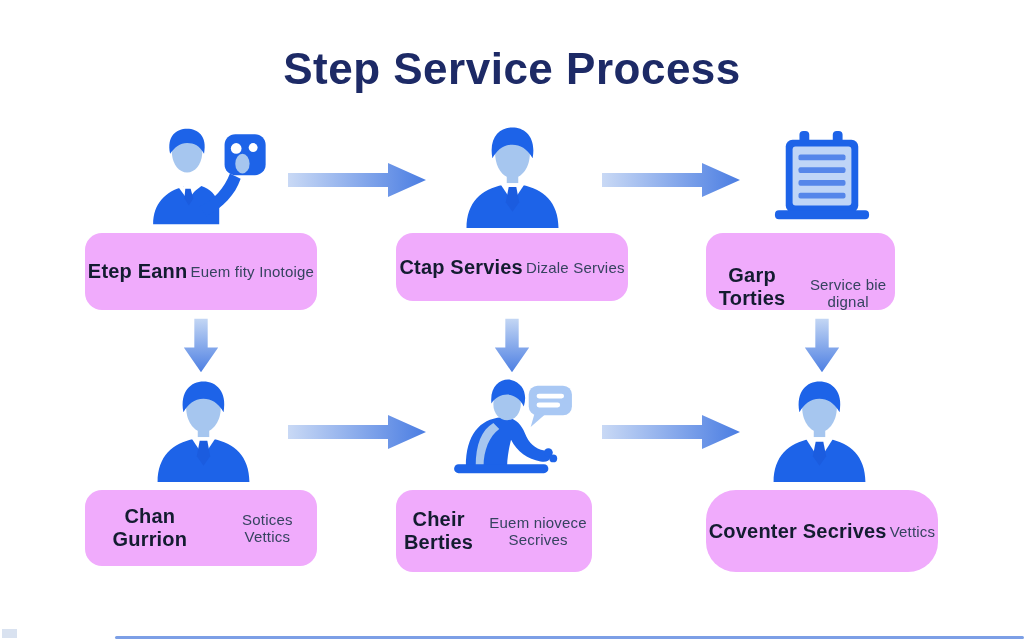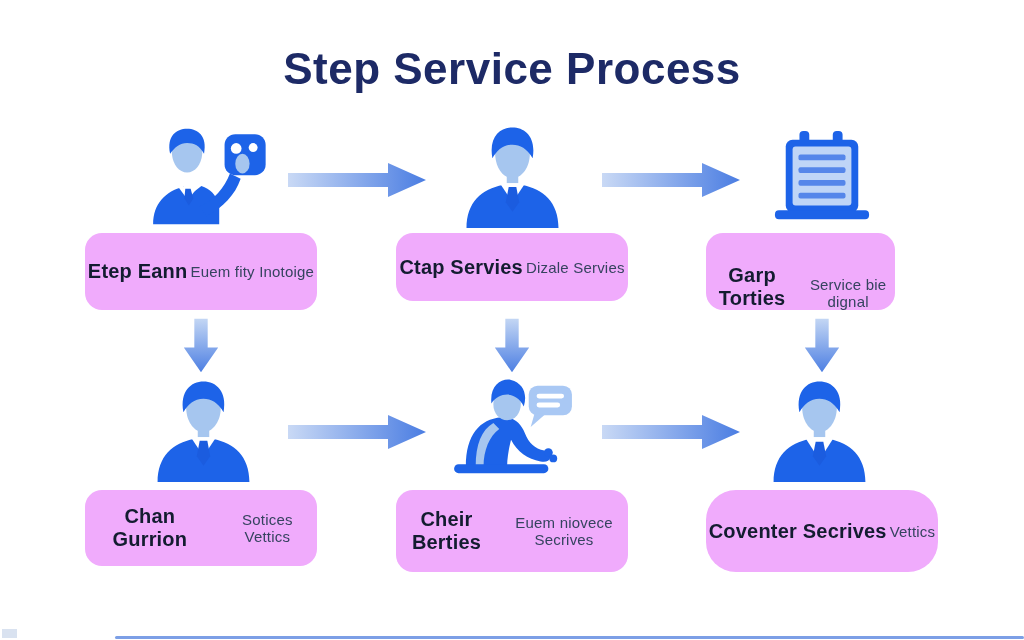--- a/index.html
+++ b/index.html
@@ -223,21 +223,21 @@
   <div class="h-arrow" style="left:602px; top:410px;">
     <svg width="140" height="44" viewBox="0 0 140 44">
       <path d="M0 15 H100 V5 L138 22 L100 39 V29 H0 Z" fill="url(#hgrad)"></path>
     </svg>
   </div>
 
   <div class="card" style="left:85px; top:490px; width:232px; height:76px;">
     <div class="card-title">Chan Gurrion</div>
     <div class="card-subtitle">Sotices Vettics</div>
   </div>
-  <div class="card" style="left:396px; top:490px; width:232px; height:82px;">
+  <div class="card" style="left:396px; top:490px; width:196px; height:82px;">
     <div class="card-title">Cheir Berties</div>
     <div class="card-subtitle">Euem niovece Secrives</div>
   </div>
   <div class="card" style="left:706px; top:490px; width:232px; height:82px;border-radius:30px;">
     <div class="card-title">Coventer Secrives</div>
     <div class="card-subtitle">Vettics</div>
   </div>
 
   <div class="bottom-line"></div>
   <div class="corner-chip"></div>

